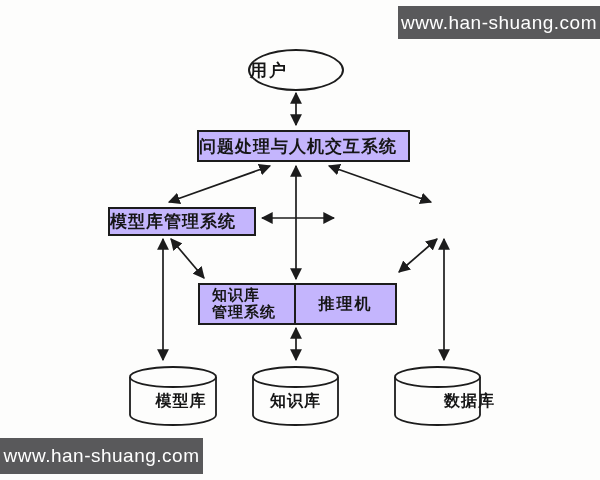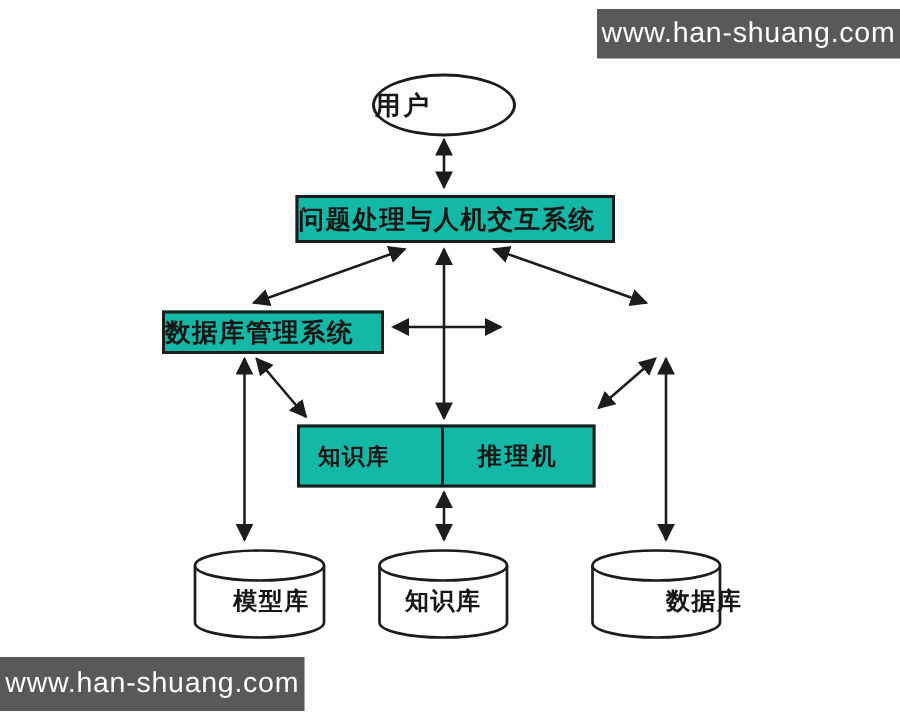--- a/index.html
+++ b/index.html
@@ -23,21 +23,21 @@
   
   .node {
     position:absolute; display:flex; align-items:center; justify-content:flex-start;
     color:#161616; font-weight:bold; text-align:center;
   }
   .ellipse-node {
     border:2px solid #1c1c1c; border-radius:50%; background:#fdfdfc; font-size:17px;
     letter-spacing:2px;
   }
   .box-node {
-    border:2px solid #1c1c1c; background:#14b8a6; font-size:17px; letter-spacing:1px;
+    border:2px solid #1c1c1c; background:#c4b5fd; font-size:17px; letter-spacing:1px;
     white-space:nowrap;
   }
   .split-box { padding:0; }
   .split-box .cell-left {
     width:96px; height:100%; border-right:2px solid #1c1c1c;
     display:flex; flex-direction:column; justify-content:center;
     padding-left:12px; text-align:left; font-size:15px; line-height:17px; letter-spacing:1px;
   }
   .split-box .cell-right {
     flex:1; height:100%; display:flex; align-items:center; justify-content:center;
@@ -105,27 +105,28 @@
 
   <div class="node ellipse-node" style="left:248px; top:49px; width:96px; height:42px;">
     <span>用户</span>
   </div>
 
   <div class="node box-node" style="left:197px; top:130px; width:213px; height:32px;">
     <span>问题处理与人机交互系统</span>
   </div>
 
   <div class="node box-node" style="left:108px; top:207px; width:148px; height:29px;">
-    <span>数据库管理系统</span>
+    <span>模型库管理系统</span>
   </div>
 
 
   <div class="node box-node split-box" style="left:198px; top:283px; width:199px; height:42px;">
     <div class="cell-left">
       <span>知识库</span>
+      <span>管理系统</span>
     </div>
     <div class="cell-right">
       <span>推理机</span>
     </div>
   </div>
 
   <div class="cyl-label" style="left:130px; top:391px; width:102px;">模型库</div>
   <div class="cyl-label" style="left:253px; top:391px; width:85px;">知识库</div>
   <div class="cyl-label" style="left:395px; top:391px; width:85px;margin-left:32px;">数据库</div>
 

